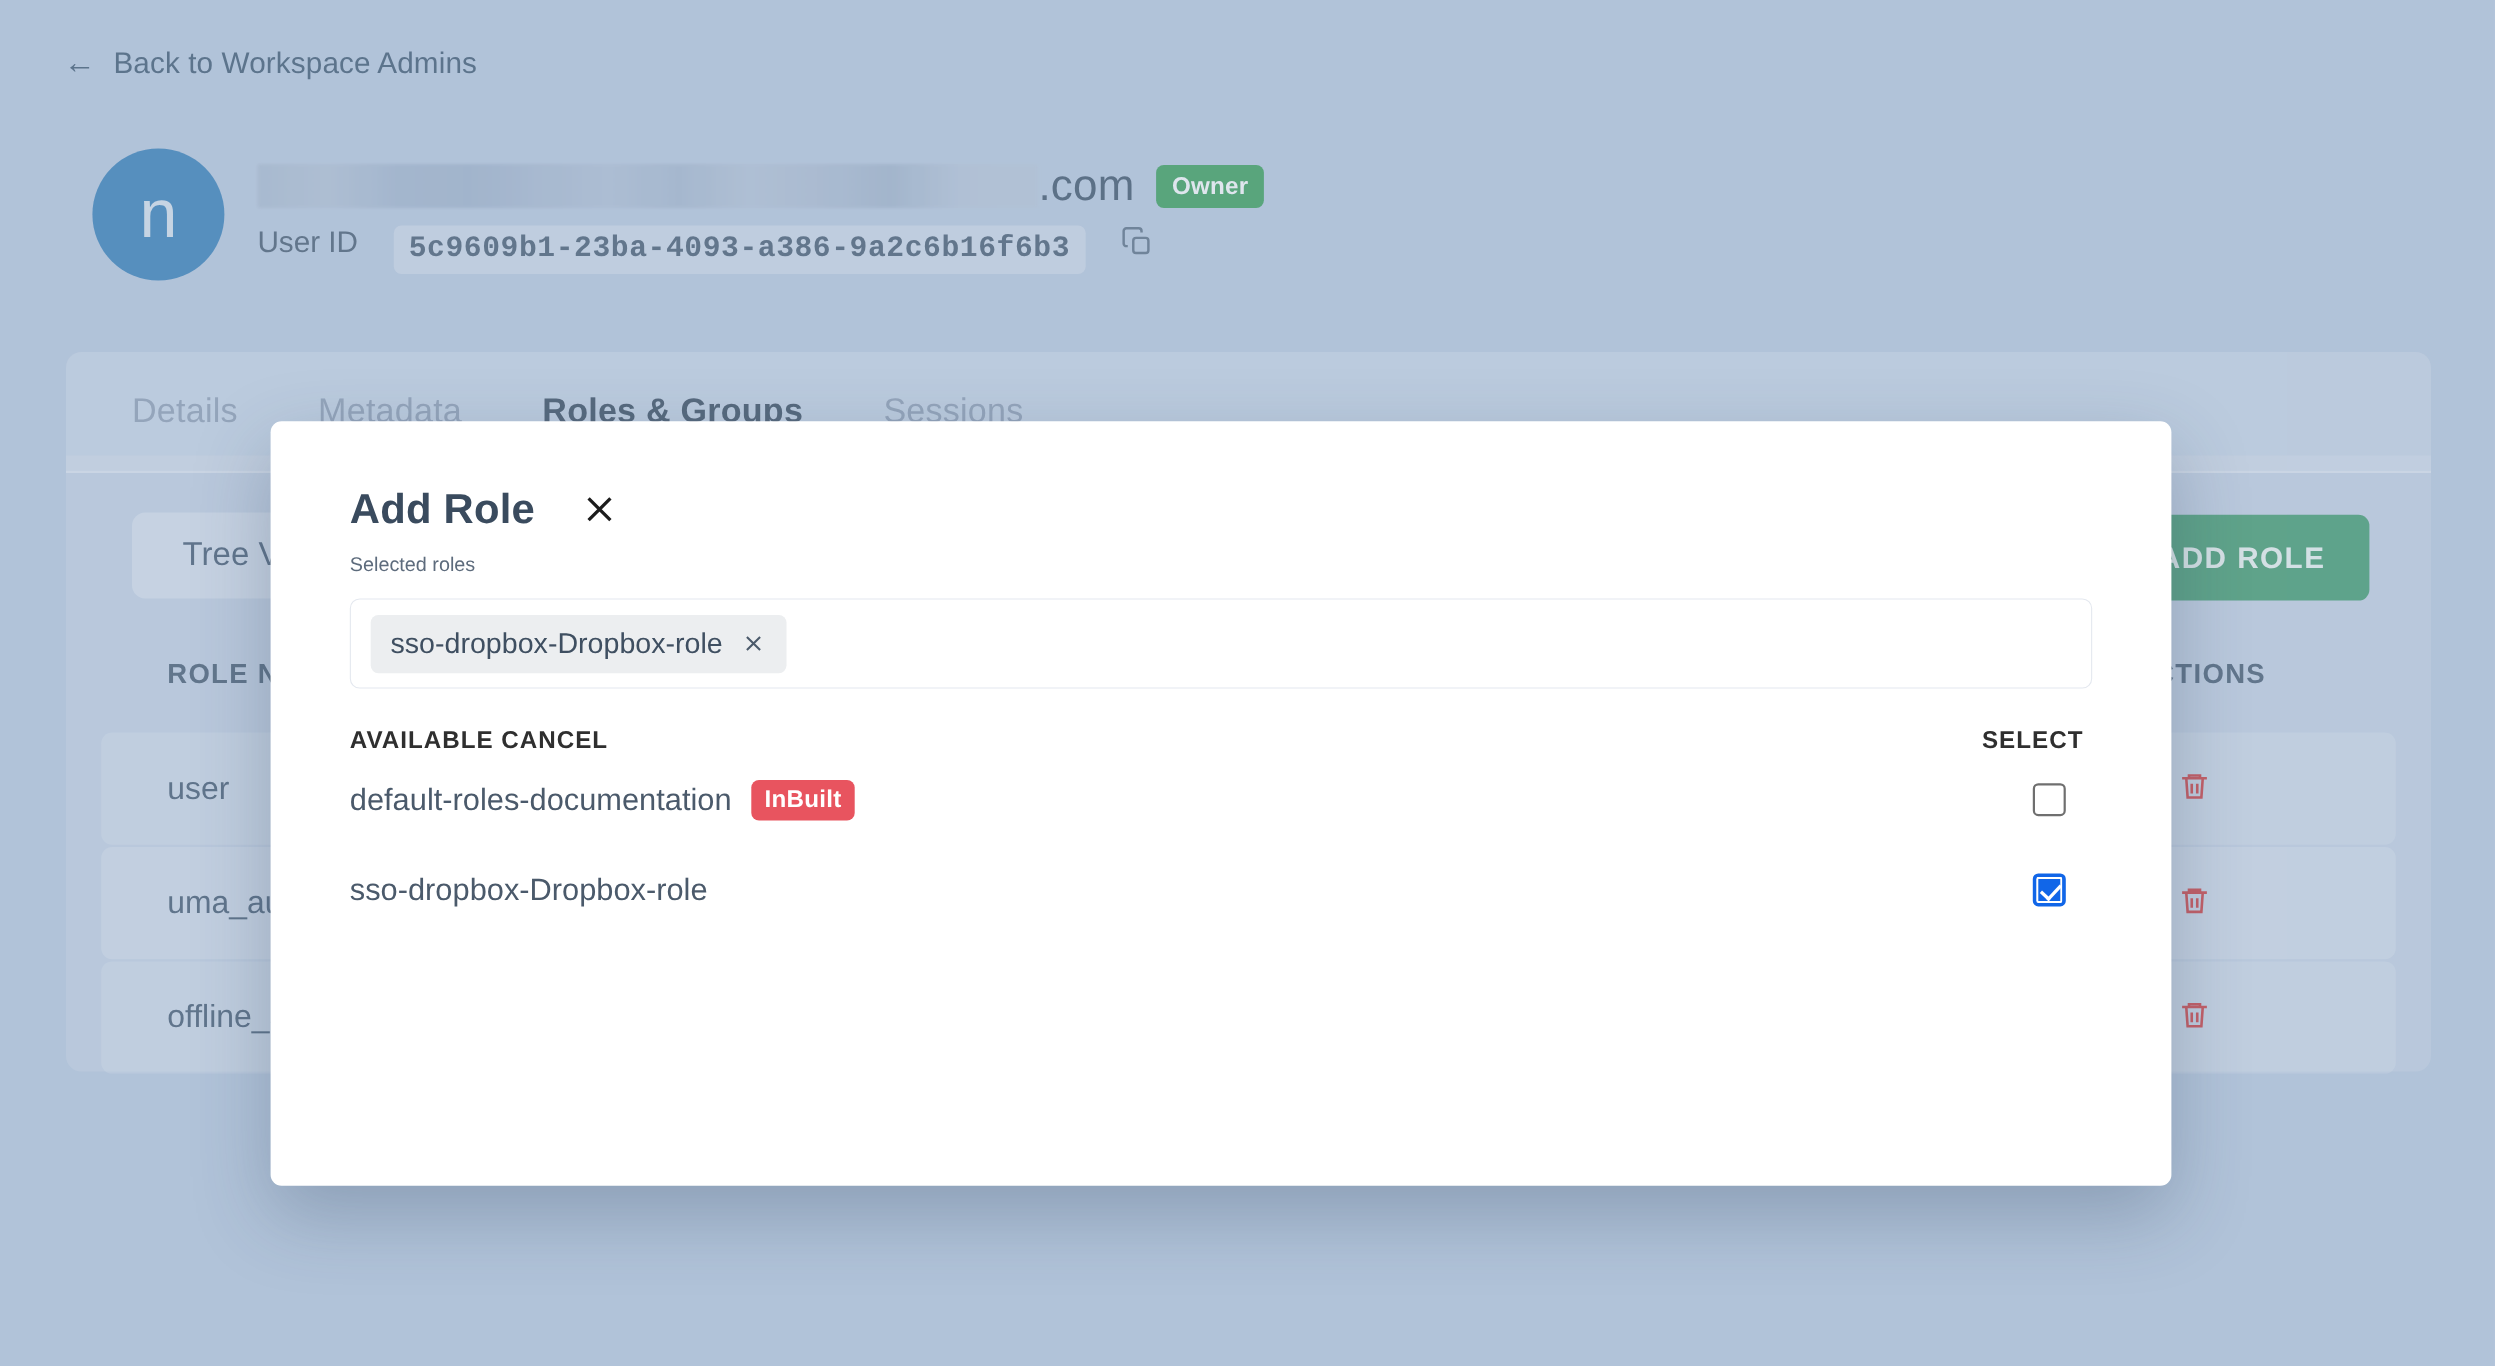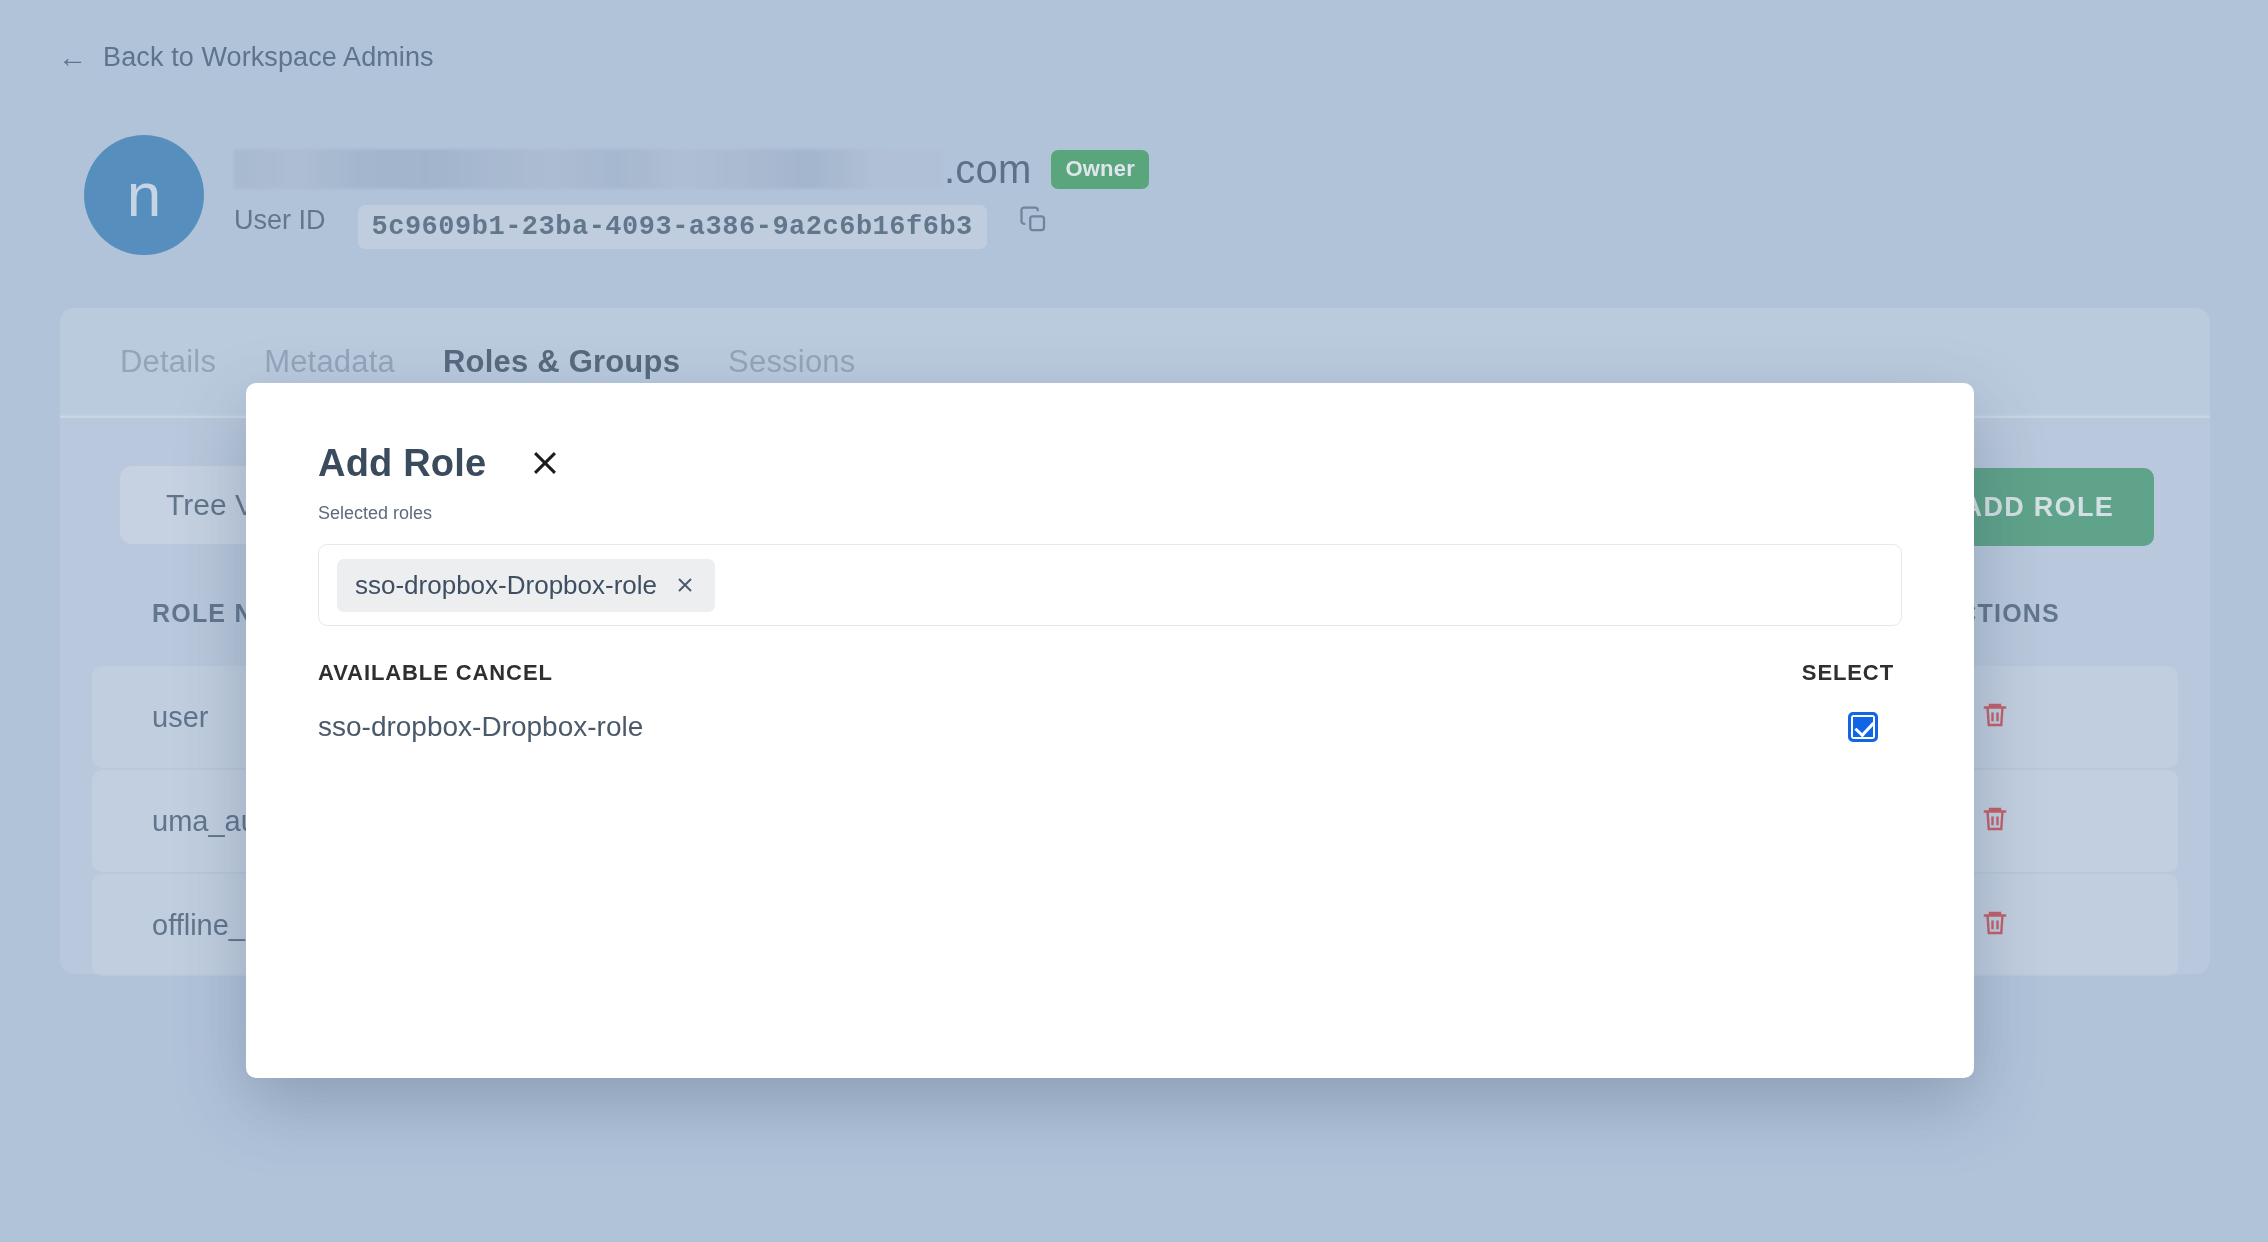--- a/index.html
+++ b/index.html
@@ -93,27 +93,27 @@
     border-radius: 7px;
     padding: 7px 14px;
     letter-spacing: 0.5px;
     font-weight: bold;
   }
   .copy-icon { opacity: 0.85; }
 
   
   .tabs-bar {
     position: absolute;
-    left: 60px; top: 308px;
+    left: 60px; top: 320px;
     width: 2150px; height: 110px;
     background: rgba(255,255,255,0.22);
     border-radius: 14px 14px 0 0;
     display: flex; align-items: center;
     padding-left: 60px;
-    gap: 48px;
+    gap: 73px;
     border-bottom: 2px solid rgba(255,255,255,0.30);
   }
   .tab { font-size: 31px; color: #8a9ab0; letter-spacing: 0.2px; }
   .tab.active { color: #2c3e52; font-weight: 700; }
 
   
   .content-card {
     position: absolute;
     left: 60px; top: 414px;
     width: 2150px; height: 560px;
@@ -431,20 +431,27 @@
           </svg>
         </button>
       </div>
     </div>
 
     <div class="list-head">
       <span>AVAILABLE CANCEL</span>
       <span class="select-col">SELECT</span>
     </div>
 
+    <div class="role-row">
+      <span class="role-name">default-roles-documentation</span>
+      <span class="badge-inbuilt">InBuilt</span>
+      <span class="cb-wrap">
+        <span class="cb"></span>
+      </span>
+    </div>
 
     <div class="role-row">
       <span class="role-name">sso-dropbox-Dropbox-role</span>
       <span class="cb-wrap">
         <span class="cb checked"></span>
       </span>
     </div>
 
 
   </div>

